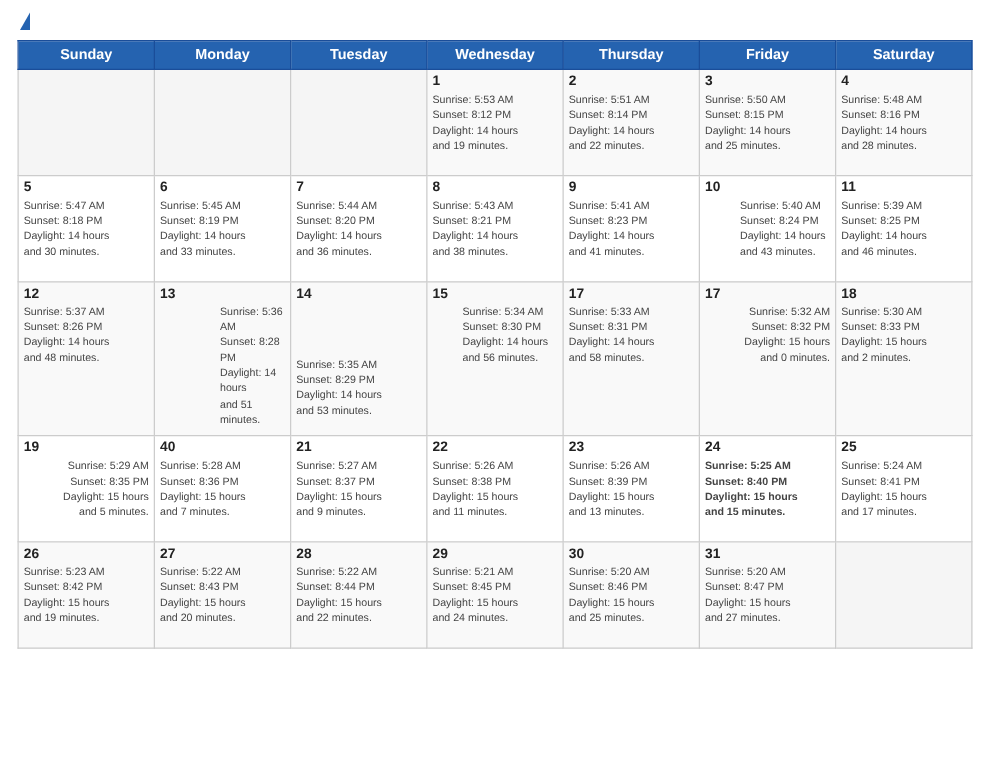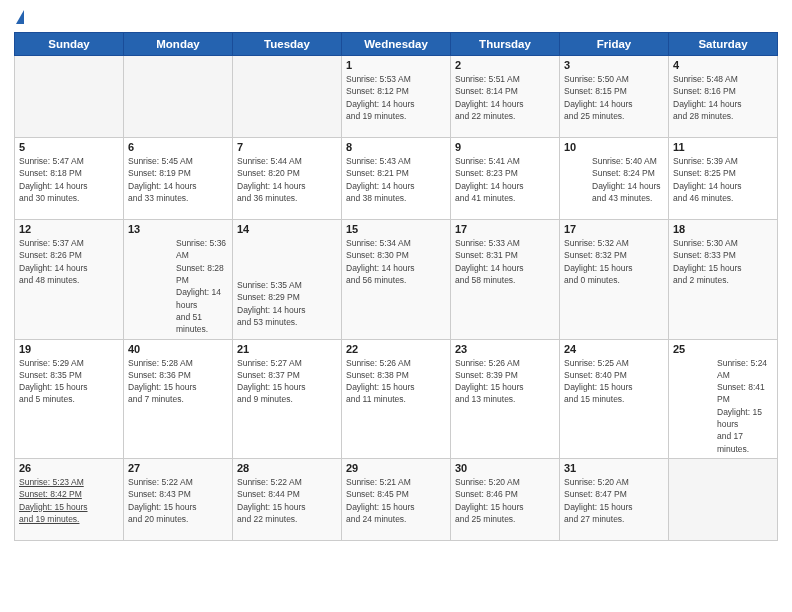--- a/index.html
+++ b/index.html
@@ -233,51 +233,51 @@
           </td>
           <td>
             <span class="day-number">14</span>
             <div class="day-info" style="white-space: pre-line; margin-top: 44px;">Sunrise: 5:35 AM
 Sunset: 8:29 PM
 Daylight: 14 hours
 and 53 minutes.</div>
           </td>
           <td>
             <span class="day-number">15</span>
-            <div class="day-info" style="white-space: pre-line;">Sunrise: 5:34 AM
+            <div class="day-info" style="white-space: pre-line; margin-left: 24px;">Sunrise: 5:34 AM
 Sunset: 8:30 PM
 Daylight: 14 hours
 and 56 minutes.</div>
           </td>
           <td>
             <span class="day-number">17</span>
             <div class="day-info" style="white-space: pre-line;">Sunrise: 5:33 AM
 Sunset: 8:31 PM
 Daylight: 14 hours
 and 58 minutes.</div>
           </td>
           <td>
             <span class="day-number">17</span>
-            <div class="day-info" style="white-space: pre-line;">Sunrise: 5:32 AM
+            <div class="day-info" style="white-space: pre-line; text-align: right;">Sunrise: 5:32 AM
 Sunset: 8:32 PM
 Daylight: 15 hours
 and 0 minutes.</div>
           </td>
           <td>
             <span class="day-number">18</span>
             <div class="day-info" style="white-space: pre-line;">Sunrise: 5:30 AM
 Sunset: 8:33 PM
 Daylight: 15 hours
 and 2 minutes.</div>
           </td>
         </tr>
         <tr>
           <td>
             <span class="day-number">19</span>
-            <div class="day-info" style="white-space: pre-line;">Sunrise: 5:29 AM
+            <div class="day-info" style="white-space: pre-line; text-align: right;">Sunrise: 5:29 AM
 Sunset: 8:35 PM
 Daylight: 15 hours
 and 5 minutes.</div>
           </td>
           <td>
             <span class="day-number">40</span>
             <div class="day-info" style="white-space: pre-line;">Sunrise: 5:28 AM
 Sunset: 8:36 PM
 Daylight: 15 hours
 and 7 minutes.</div>
@@ -298,37 +298,37 @@
           </td>
           <td>
             <span class="day-number">23</span>
             <div class="day-info" style="white-space: pre-line;">Sunrise: 5:26 AM
 Sunset: 8:39 PM
 Daylight: 15 hours
 and 13 minutes.</div>
           </td>
           <td>
             <span class="day-number">24</span>
-            <div class="day-info" style="white-space: pre-line;">Sunrise: 5:25 AM
+            <div class="day-info" style="white-space: pre-line; font-weight: bold;">Sunrise: 5:25 AM
 Sunset: 8:40 PM
 Daylight: 15 hours
 and 15 minutes.</div>
           </td>
           <td>
             <span class="day-number">25</span>
-            <div class="day-info" style="white-space: pre-line; margin-left: 44px;">Sunrise: 5:24 AM
+            <div class="day-info" style="white-space: pre-line;">Sunrise: 5:24 AM
 Sunset: 8:41 PM
 Daylight: 15 hours
 and 17 minutes.</div>
           </td>
         </tr>
         <tr>
           <td>
             <span class="day-number">26</span>
-            <div class="day-info" style="white-space: pre-line; text-decoration: underline;">Sunrise: 5:23 AM
+            <div class="day-info" style="white-space: pre-line;">Sunrise: 5:23 AM
 Sunset: 8:42 PM
 Daylight: 15 hours
 and 19 minutes.</div>
           </td>
           <td>
             <span class="day-number">27</span>
             <div class="day-info" style="white-space: pre-line;">Sunrise: 5:22 AM
 Sunset: 8:43 PM
 Daylight: 15 hours
 and 20 minutes.</div>

